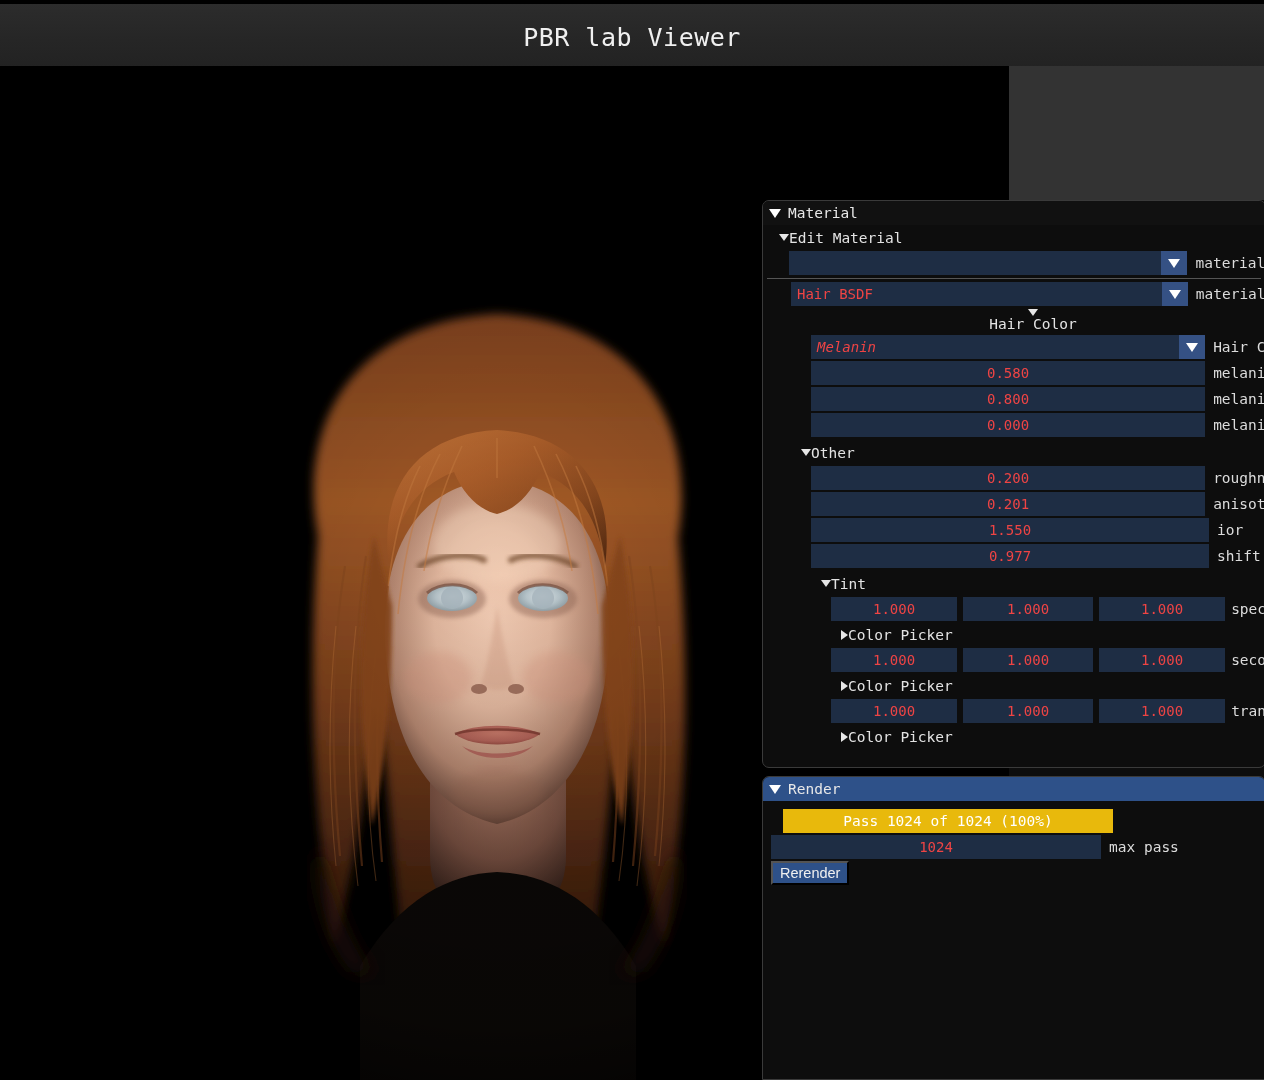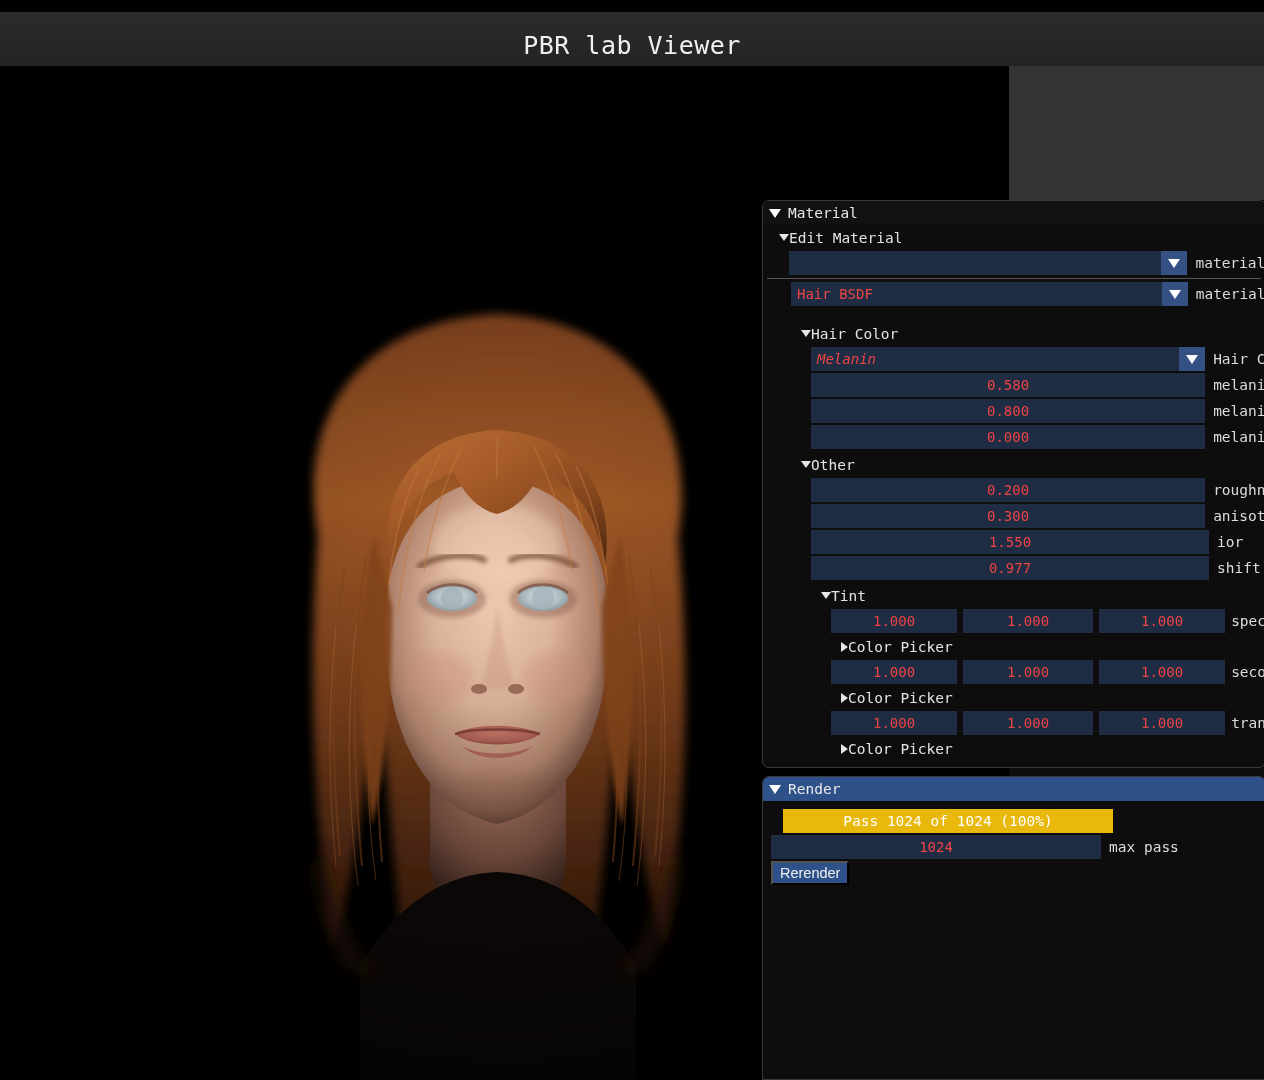--- a/index.html
+++ b/index.html
@@ -6,21 +6,21 @@
   html, body {
     width:1264px; height:1080px;
     background:#000;
     font-family:"DejaVu Sans Mono","Liberation Mono",monospace;
     overflow:hidden;
   }
   #app { position:relative; width:1264px; height:1080px; background:#000; }
 
   
   .titlebar {
-    position:absolute; left:0; top:12px; width:1264px; height:66px;
+    position:absolute; left:0; top:4px; width:1264px; height:66px;
     background:linear-gradient(180deg,#2c2c2c 0%,#262626 55%,#222 100%);
     display:flex; align-items:center; justify-content:center;
   }
   .titlebar .title {
     color:#f0f0f0; font-size:25px; letter-spacing:0.5px;
     font-family:"DejaVu Sans Mono","Liberation Mono",monospace;
   }
 
   
   .viewport {
@@ -297,21 +297,21 @@
       <div class="widget-row" style="padding-left:28px;">
         <div class="field combo" style="width:400px;">
           <span>Hair BSDF</span>
           <span class="combo-arrow">
             <span class="tri tri-down"></span>
           </span>
         </div>
         <span class="prop-label">material</span>
       </div>
 
-      <div class="tree-row" style="padding-left:38px; margin-top:14px;">
+      <div class="tree-row" style="padding-left:38px; margin-top:2px;flex-direction:column;">
         <span class="tri tri-small-down"></span>
         <span>Hair Color</span>
       </div>
 
       <div class="widget-row" style="padding-left:48px;">
         <div class="field combo" style="width:398px;font-style:italic;">
           <span>Melanin</span>
           <span class="combo-arrow">
             <span class="tri tri-down"></span>
           </span>
@@ -344,21 +344,21 @@
       </div>
 
       <div class="widget-row" style="padding-left:48px;">
         <div class="field" style="width:398px;">
           <span>0.200</span>
         </div>
         <span class="prop-label">roughn</span>
       </div>
       <div class="widget-row" style="padding-left:48px;">
         <div class="field" style="width:398px;">
-          <span>0.300</span>
+          <span>0.201</span>
         </div>
         <span class="prop-label">anisot</span>
       </div>
       <div class="widget-row" style="padding-left:48px;">
         <div class="field" style="width:398px;">
           <span>1.550</span>
         </div>
         <span class="prop-label">ior</span>
       </div>
       <div class="widget-row" style="padding-left:48px;">

